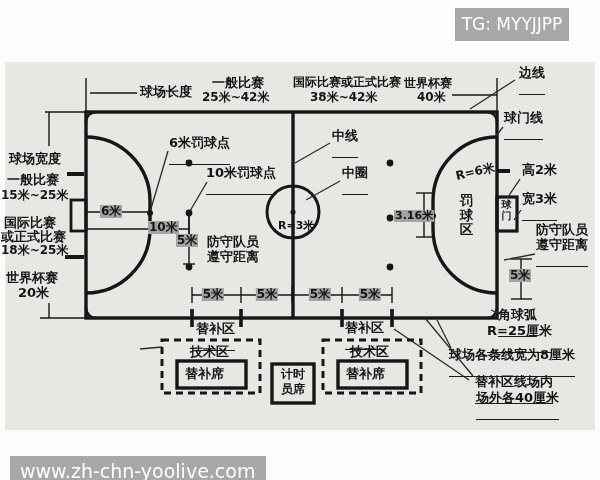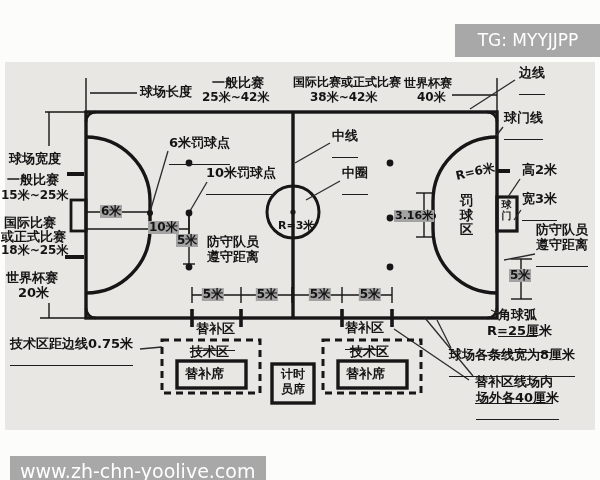--- a/index.html
+++ b/index.html
@@ -19,21 +19,21 @@
   }
   .sm { font-size:12px; }
   .xs { font-size:11px; }
   .tag { background:#a3a3a3; padding:0 1px; }
   .ul { border-bottom:1.6px solid #1c1c1c; padding-bottom:14px; }
   .ctr { transform:translateX(-50%); }
   .vert { white-space:normal; word-break:break-all; text-align:center; }
   .rot { transform:rotate(-13deg); transform-origin:left center; }
   .badge { position:absolute; background:#a8a8a8; color:#ffffff; }
   .badge-top {
-    left:455px; top:24px; width:146px; height:33px;
+    left:455px; top:8px; width:114px; height:33px;
     font-size:17px; line-height:33px; text-align:center;
   }
   .badge-bottom {
     left:10px; top:456px; width:256px; height:31px;
     font-size:19px; line-height:31px; padding-left:10px; box-sizing:border-box;
   }
 </style>
 </head>
 <body>
 
@@ -189,18 +189,17 @@
   <div class="lbl sm tag ctr" style="left:320px;top:288px;">5米</div>
   <div class="lbl sm tag ctr" style="left:370px;top:288px;">5米</div>
   <div class="lbl ul" style="left:196px;top:322px;">替补区</div>
   <div class="lbl ul" style="left:345px;top:321px;">替补区</div>
   <div class="lbl" style="left:190px;top:345px;">技术区</div>
   <div class="lbl" style="left:350px;top:345px;">技术区</div>
   <div class="lbl" style="left:185px;top:367px;">替补席</div>
   <div class="lbl" style="left:346px;top:367px;">替补席</div>
   <div class="lbl sm" style="left:281px;top:368px;">计时</div>
   <div class="lbl sm" style="left:281px;top:383px;">员席</div>
-  <div class="lbl ul" style="left:10px;top:337px;">技术区距边线0.75米</div>
 
   <div class="badge badge-top">TG: MYYJJPP</div>
   <div class="badge badge-bottom">www.zh-chn-yoolive.com</div>
 
 </div>
 
 </body></html>

